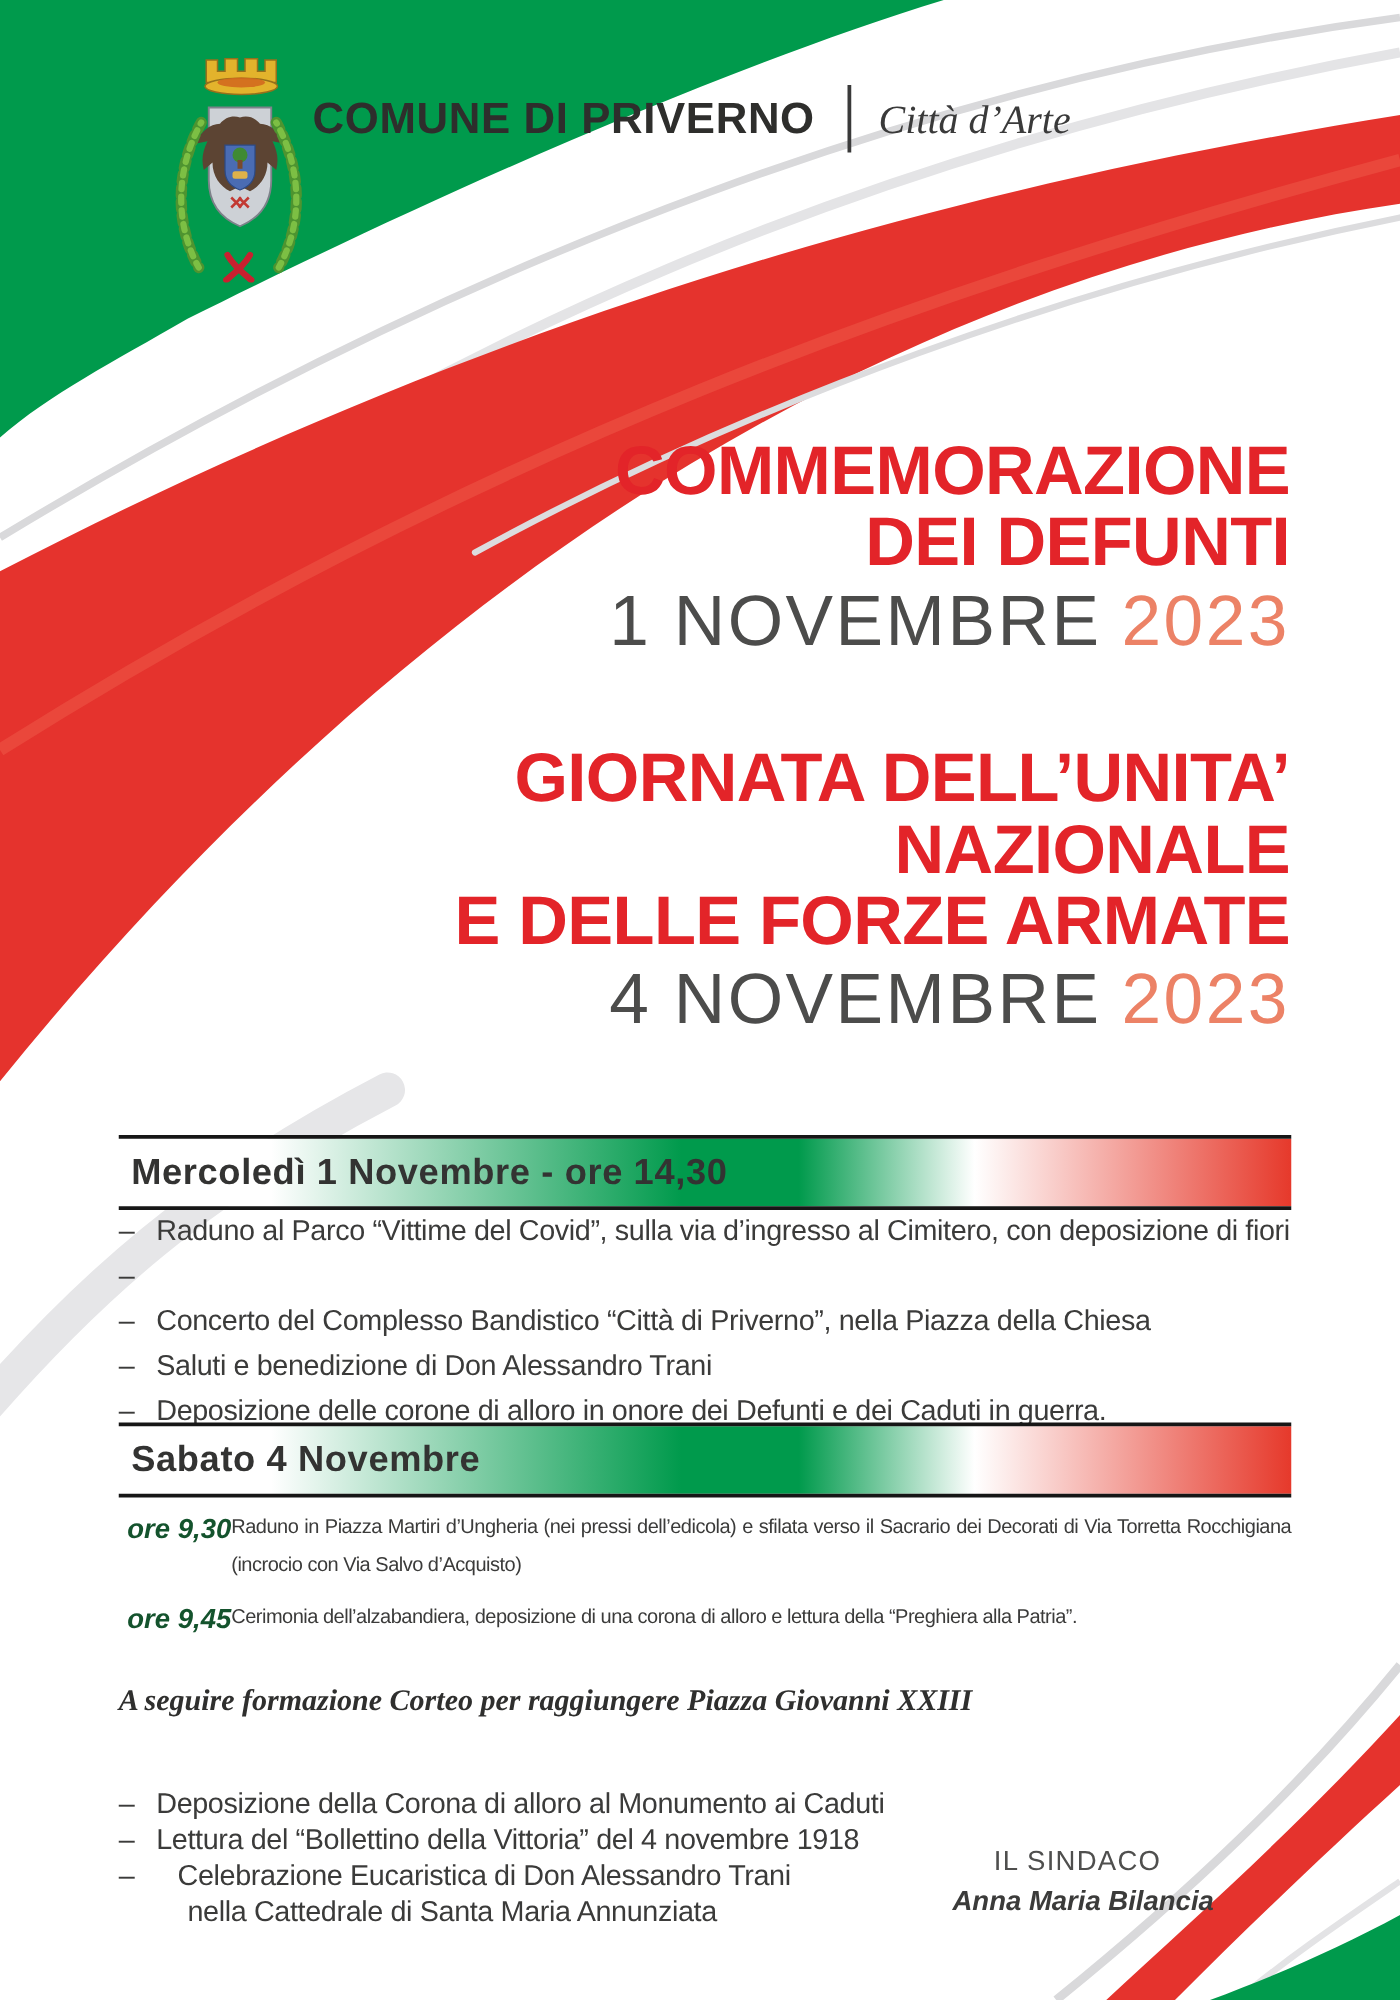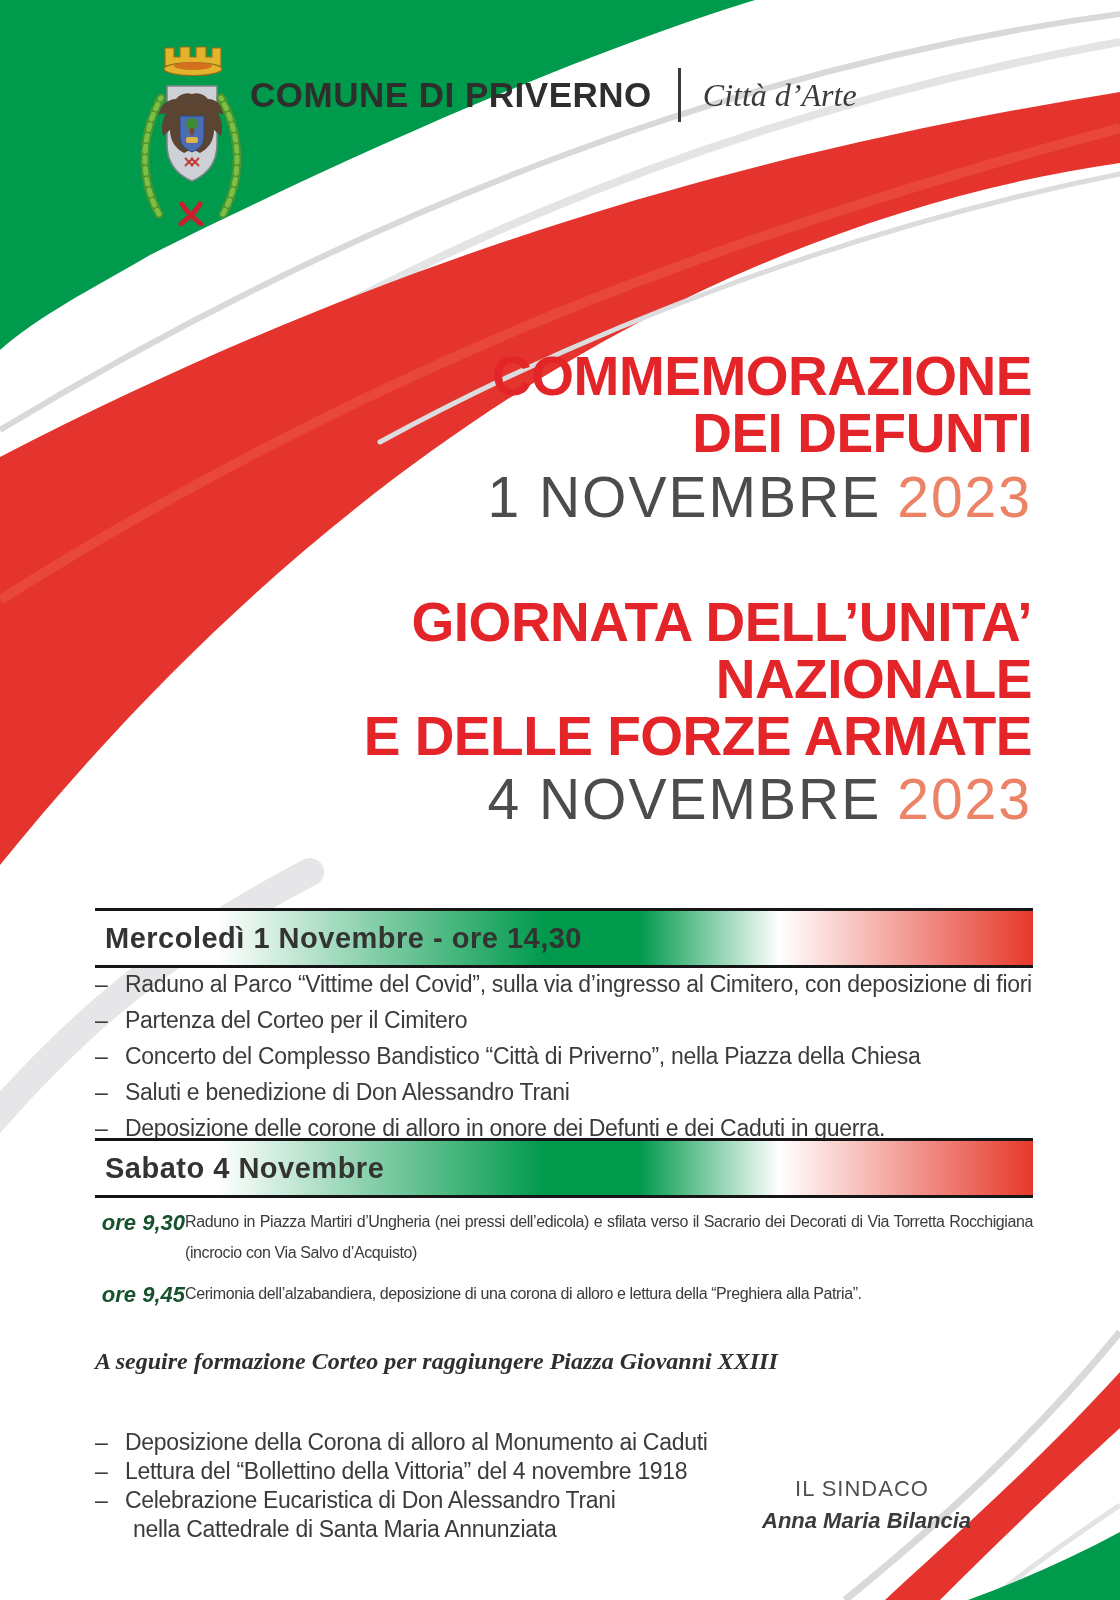--- a/index.html
+++ b/index.html
@@ -33,21 +33,21 @@
   .srow .time{width:90px;flex:none;font-weight:700;font-style:italic;font-size:22px;padding-top:4px;color:#14532d;text-align:right;}
   .srow .desc{width:848px;font-size:16px;line-height:31px;letter-spacing:-0.4px;text-align:justify;color:#3B3B3A;}
   .note{position:absolute;left:95px;top:1348px;z-index:2;
         font-family:"Liberation Serif",serif;font-style:italic;font-weight:700;
         font-size:24px;color:#2F2F2E;white-space:nowrap;}
   .piazza-heading{position:absolute;left:95px;top:1396px;z-index:2;
         font-size:29px;font-weight:700;color:#2F2F2E;letter-spacing:0.5px;}
   .list2{top:1428px;}
   .list2 .li{line-height:29px;}
   .l2{display:block;padding-left:8px;}
-  .blk{display:block;}
+  .blk{display:block;margin-left:17px;}
   .signature{position:absolute;left:762px;top:1476px;width:200px;text-align:center;z-index:2;}
   .sig-role{font-size:22px;color:#4F4F4E;letter-spacing:1px;}
   .sig-name{font-size:22px;font-weight:700;font-style:italic;color:#3B3B3A;margin-top:6px;white-space:nowrap;}
 </style>
 </head>
 <body>
 
 <div class="poster">
 
   <svg class="bg" width="1120" height="1600" viewBox="0 0 1120 1600">
@@ -122,21 +122,20 @@
   </div>
 
   <div class="banner banner1">Mercoledì 1 Novembre - ore 14,30</div>
   <div class="list list1">
     <div class="li">
       <span class="dash">–</span>
       <span class="txt">Raduno al Parco “Vittime del Covid”, sulla via d’ingresso al Cimitero, con deposizione di fiori</span>
     </div>
     <div class="li">
       <span class="dash">–</span>
-      <span class="txt">Partenza del Corteo per il Cimitero</span>
     </div>
     <div class="li">
       <span class="dash">–</span>
       <span class="txt">Concerto del Complesso Bandistico “Città di Priverno”, nella Piazza della Chiesa</span>
     </div>
     <div class="li">
       <span class="dash">–</span>
       <span class="txt">Saluti e benedizione di Don Alessandro Trani</span>
     </div>
     <div class="li">

